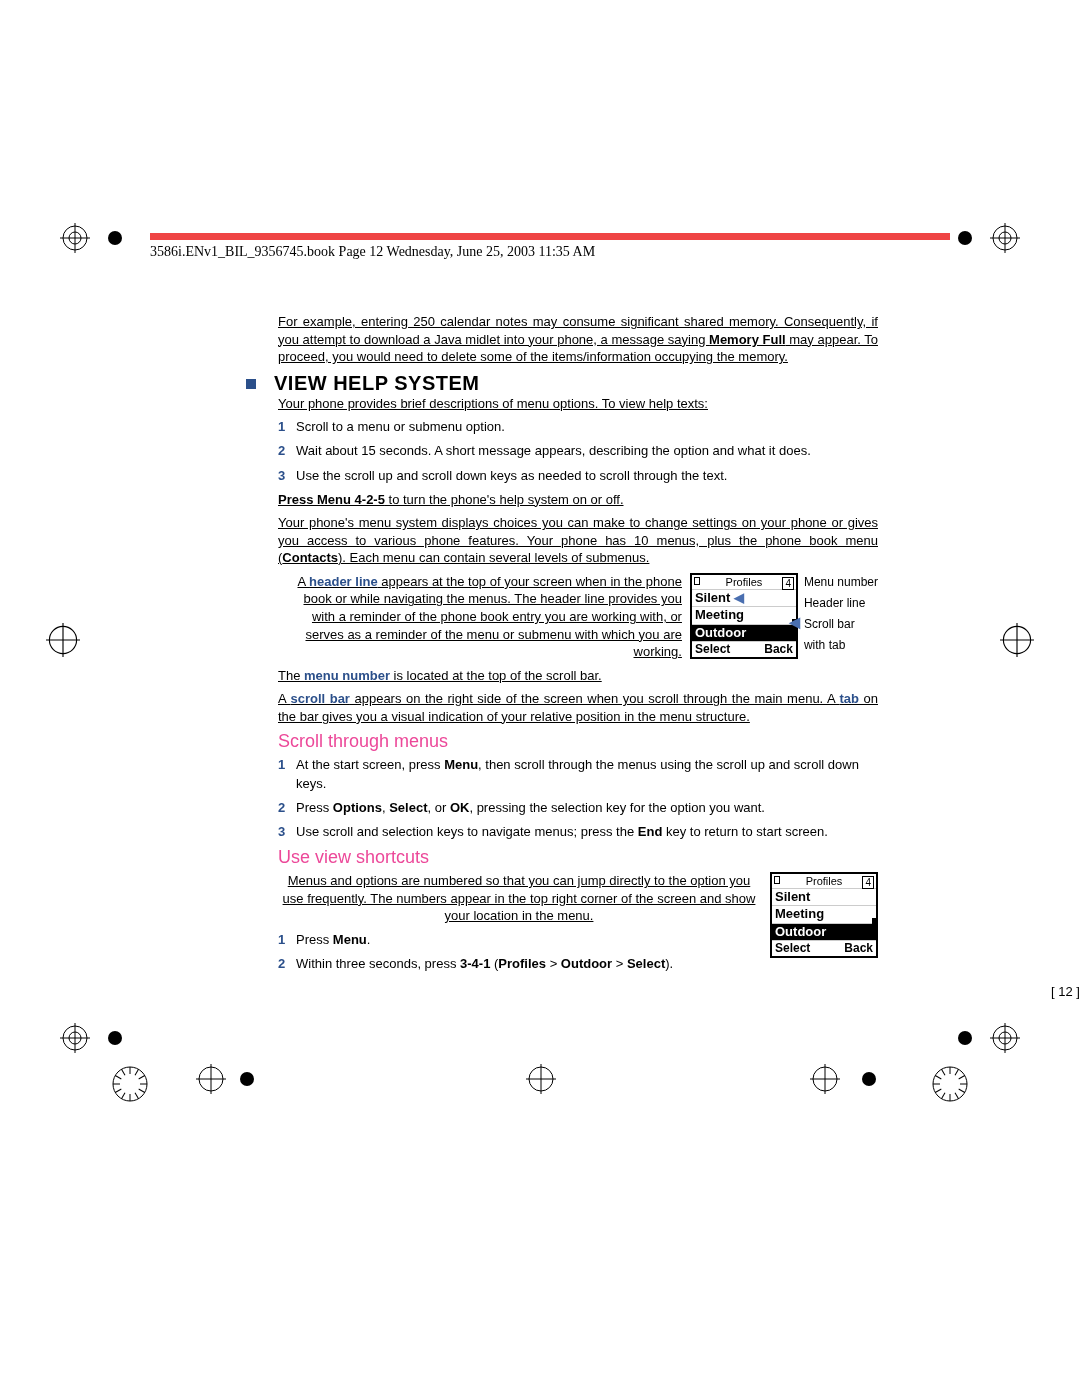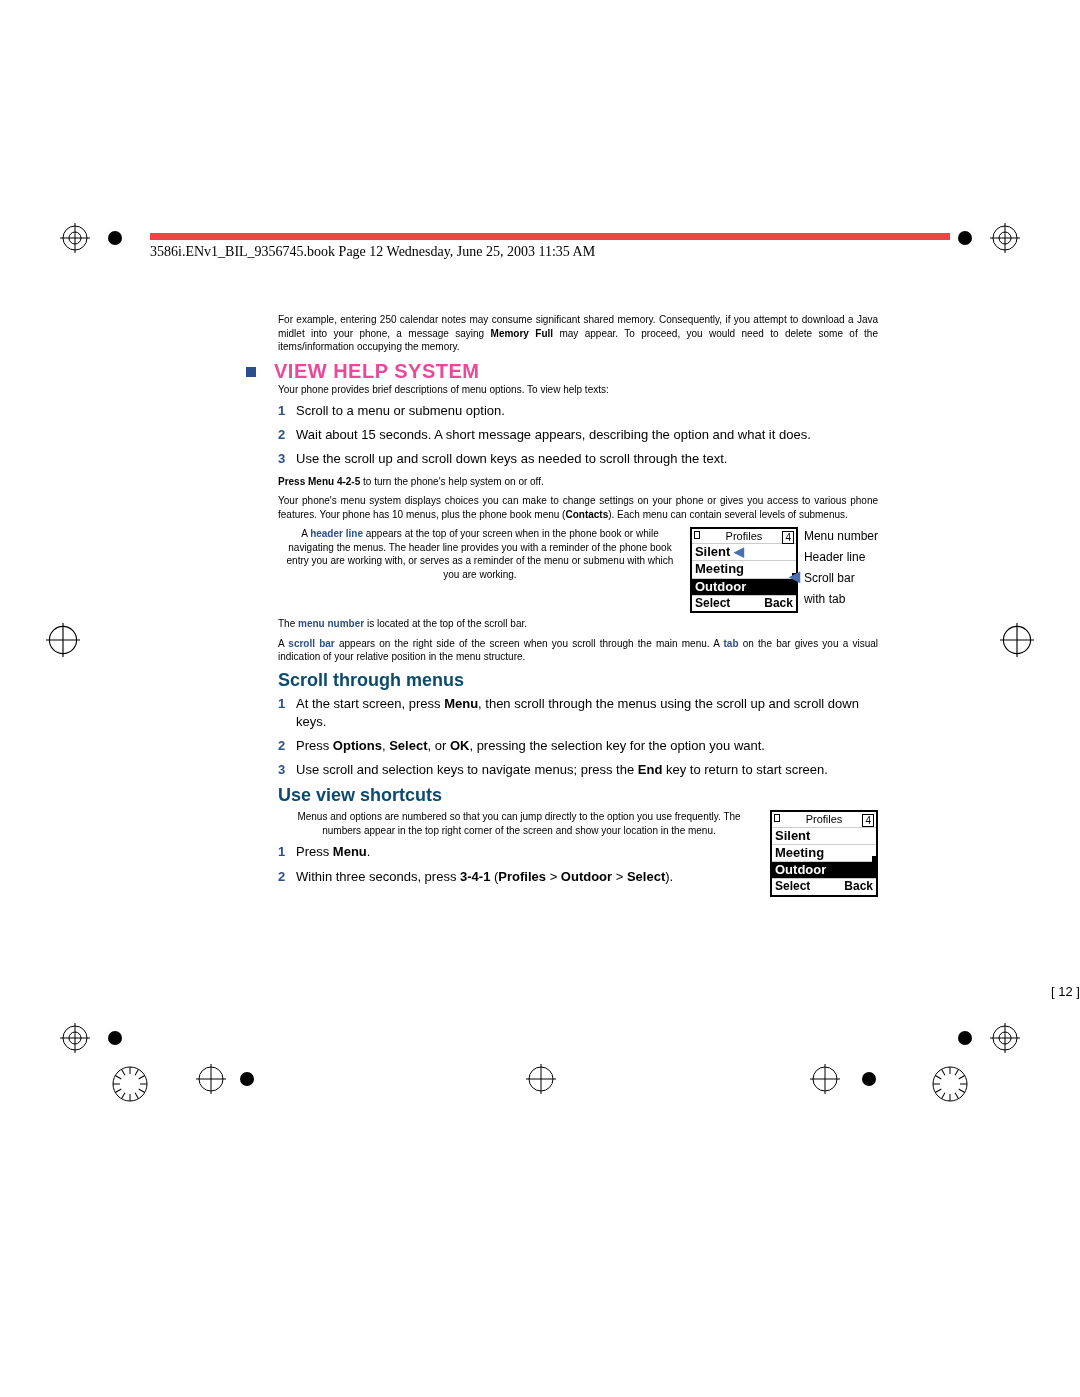--- a/index.html
+++ b/index.html
@@ -34,48 +34,49 @@
     font-family: "Times New Roman", Times, serif;
     margin-left: 20px;
   }
   .page-content {
     position: absolute;
     top: 313px;
     left: 278px;
     width: 600px;
   }
   .para {
-    font-size: 10px;
+    font-size: 13px;
     line-height: 1.35;
     text-align: justify;
     margin-bottom: 6px;
+    text-decoration: underline;
   }
   .h1 {
-    color: #ec4899;
+    color: #000000;
     font-weight: bold;
     font-size: 20px;
     letter-spacing: 0.5px;
     margin-top: 10px;
     margin-bottom: 4px;
     position: relative;
   }
   .h1-container {
     margin-left: -32px;
   }
   .bullet-square {
     display: inline-block;
     width: 10px;
     height: 10px;
     background: #2b4f8a;
     margin-right: 18px;
     vertical-align: 1px;
   }
   .h2 {
-    color: #0c4a6e;
-    font-weight: bold;
+    color: #ec4899;
+    font-weight: normal;
     font-size: 18px;
     margin-top: 4px;
     margin-bottom: 4px;
   }
   .num-list {
     list-style: none;
     padding-left: 0;
   }
   .num-list li {
     font-size: 13px;
@@ -369,21 +370,21 @@
           <span class="callout-arrow" style="top:40px; right:-4px;">◀</span>
         </div>
       </div>
       <div class="fig1-labels">
         <div>Menu number</div>
         <div>Header line</div>
         <div>Scroll bar</div>
         <div>with tab</div>
       </div>
     </div>
-    <p class="para" style="text-align:center;">
+    <p class="para" style="text-align:right;">
       <span>A </span><span class="blue-bold">header line</span><span> appears at the top of your screen when in the phone book or while navigating the menus. The header line provides you with a reminder of the phone book entry you are working with, or serves as a reminder of the menu or submenu with which you are working.</span>
     </p>
   </div>
 
   <p class="para">
     <span>The </span><span class="blue-bold">menu number</span><span> is located at the top of the scroll bar.</span>
   </p>
   <p class="para">
     <span>A </span><span class="blue-bold">scroll bar</span><span> appears on the right side of the screen when you scroll through the main menu. A </span><span class="blue-bold">tab</span><span> on the bar gives you a visual indication of your relative position in the menu structure.</span>
   </p>

